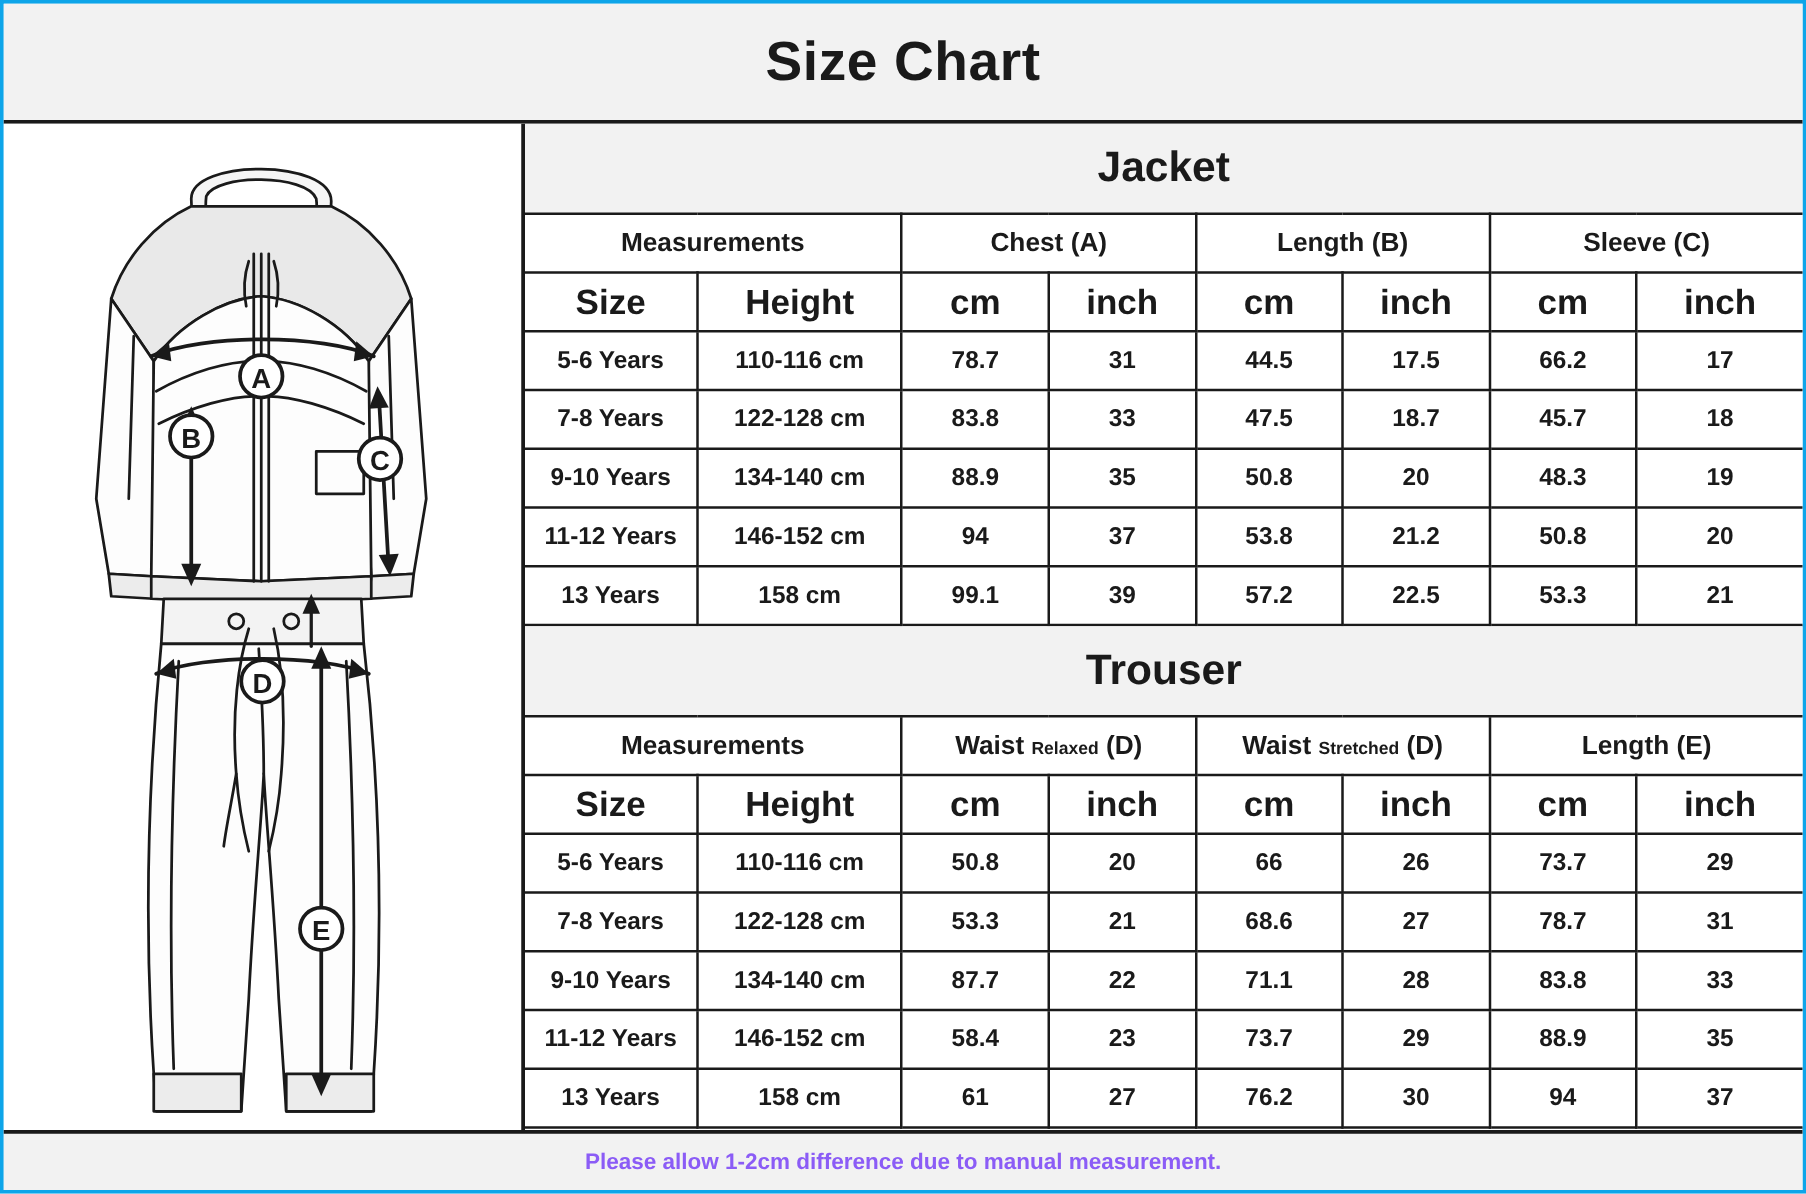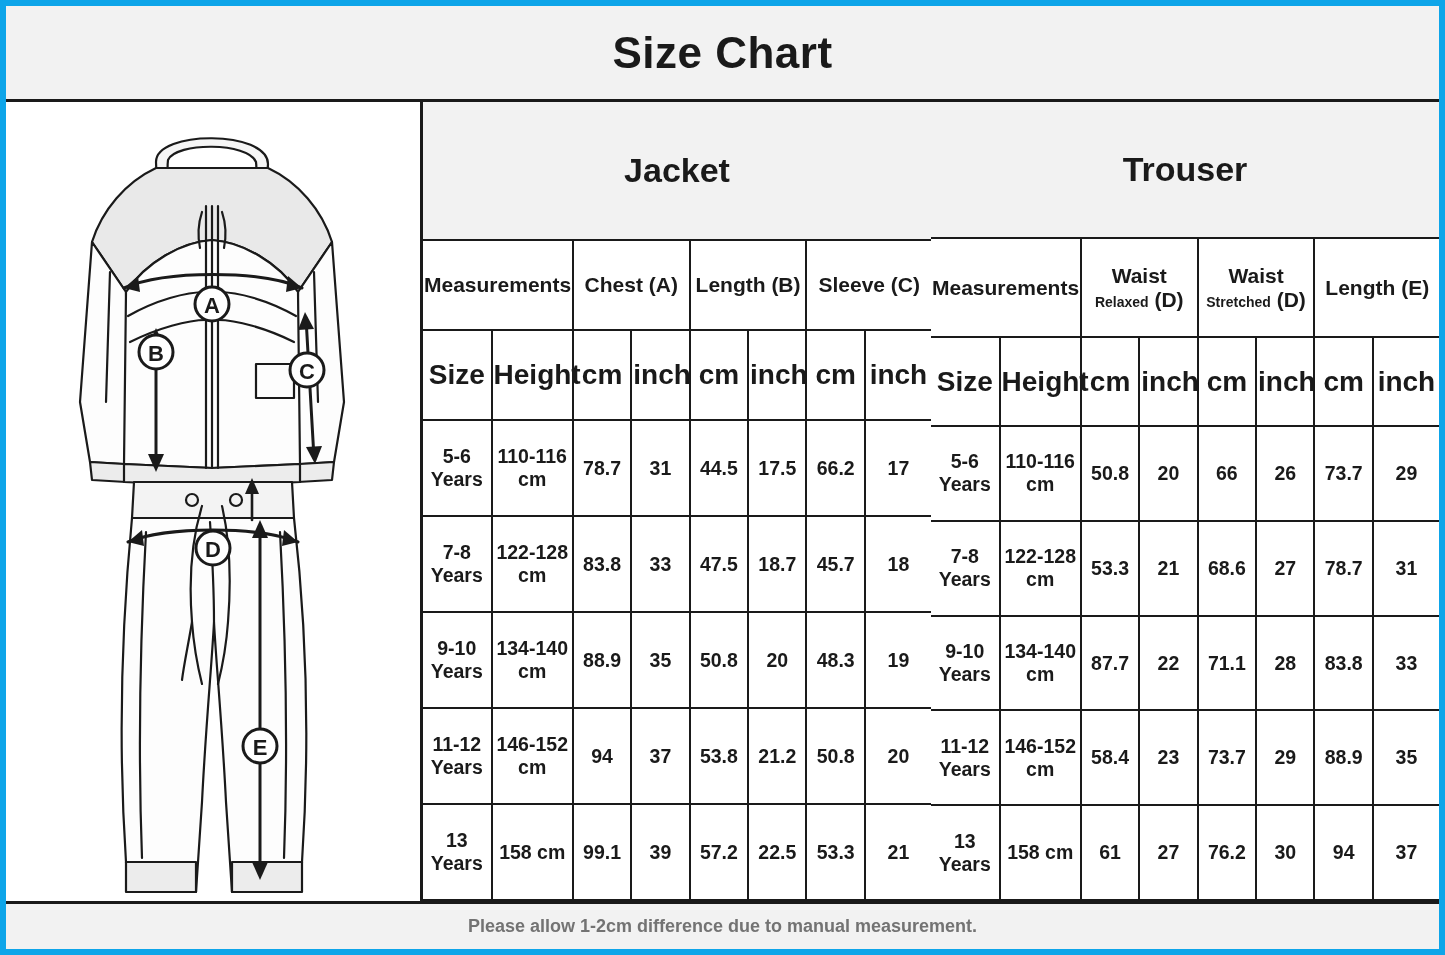--- a/index.html
+++ b/index.html
@@ -6,21 +6,21 @@
   html, body {
     margin: 0; padding: 0;
     background: #ffffff;
     font-family: "Liberation Sans", sans-serif;
   }
   #page {
     width: 1445px;
     height: 955px;
     position: relative;
     background: #ffffff;
-    border: 6px solid #0ea5e9;
+    border: 3px solid #0ea5e9;
     display: flex;
     flex-direction: column;
   }
   
   .title-bar {
     height: 96px;
     border-bottom: 3px solid #1a1a1a;
     background: #f2f2f2;
     display: flex;
     align-items: center;
@@ -41,21 +41,21 @@
   .illus-pane {
     width: 417px;
     border-right: 3px solid #1a1a1a;
     background: #ffffff;
     position: relative;
     overflow: hidden;
   }
   .tables-pane {
     flex: 1;
     display: flex;
-    flex-direction: row;
+    flex-direction: column;
     min-width: 0;
   }
   
   table {
     border-collapse: collapse;
     width: 100%;
     table-layout: fixed;
   }
   table td, table th {
     border: 2px solid #1a1a1a;
@@ -98,21 +98,21 @@
     height: 48px;
     border-top: 3px solid #1a1a1a;
     background: #f2f2f2;
     display: flex;
     align-items: center;
     justify-content: center;
   }
   .footer .note {
     font-size: 18px;
     font-weight: bold;
-    color: #737373;
+    color: #8b5cf6;
   }
   
   .illus-svg { display: block; }
 </style>
 </head>
 <body>
 
 <div id="page">
 
   <div class="title-bar">

